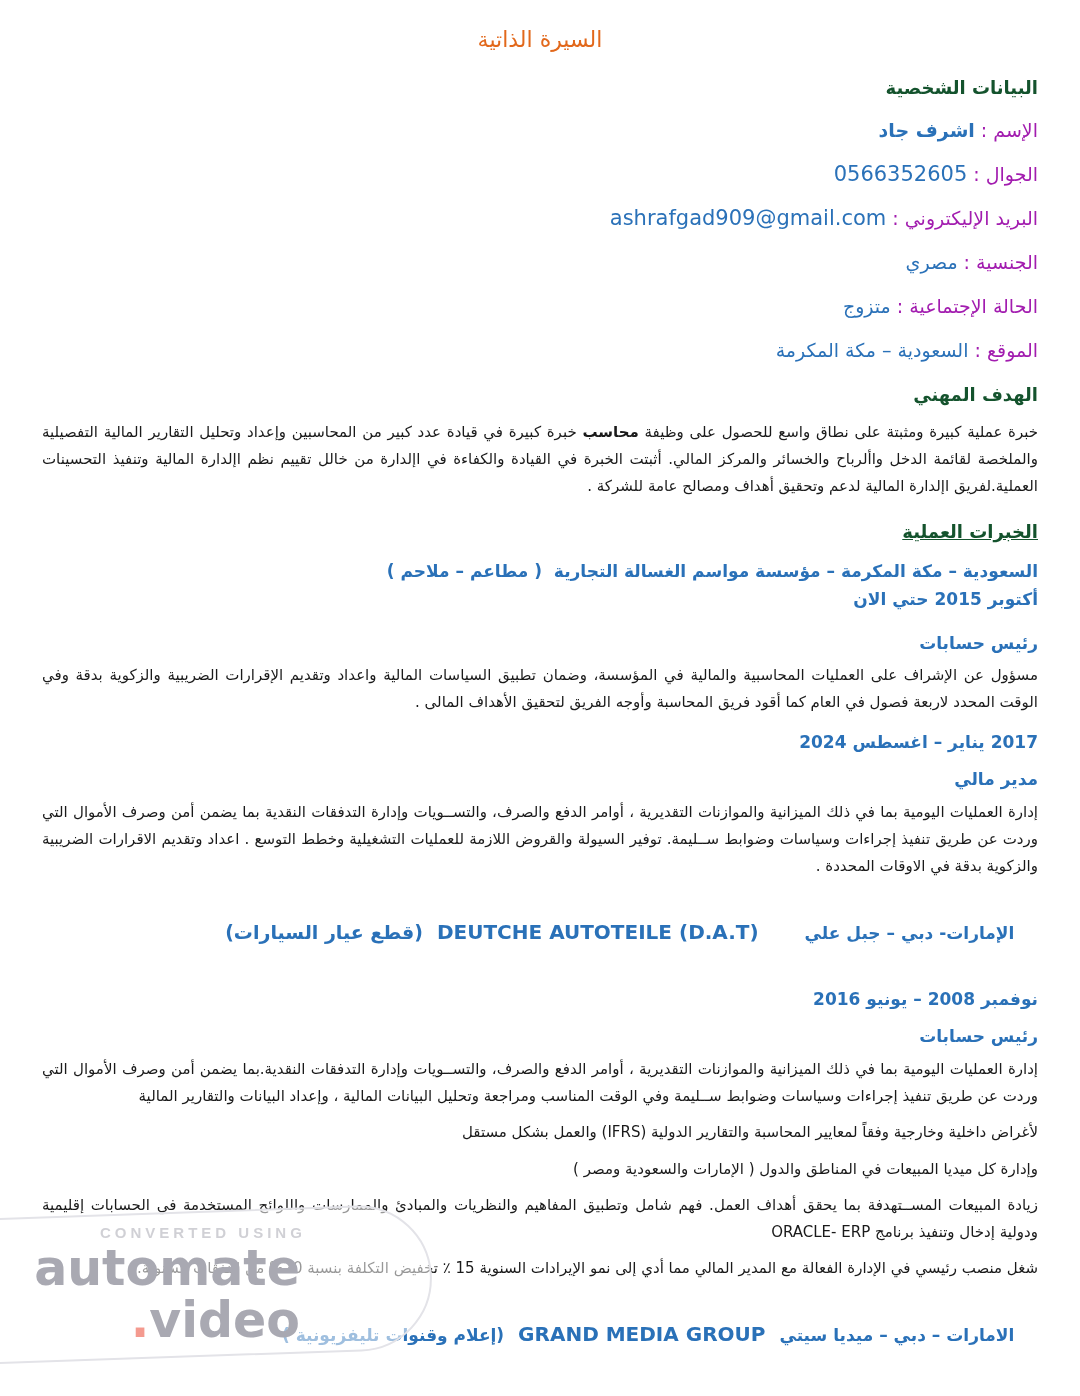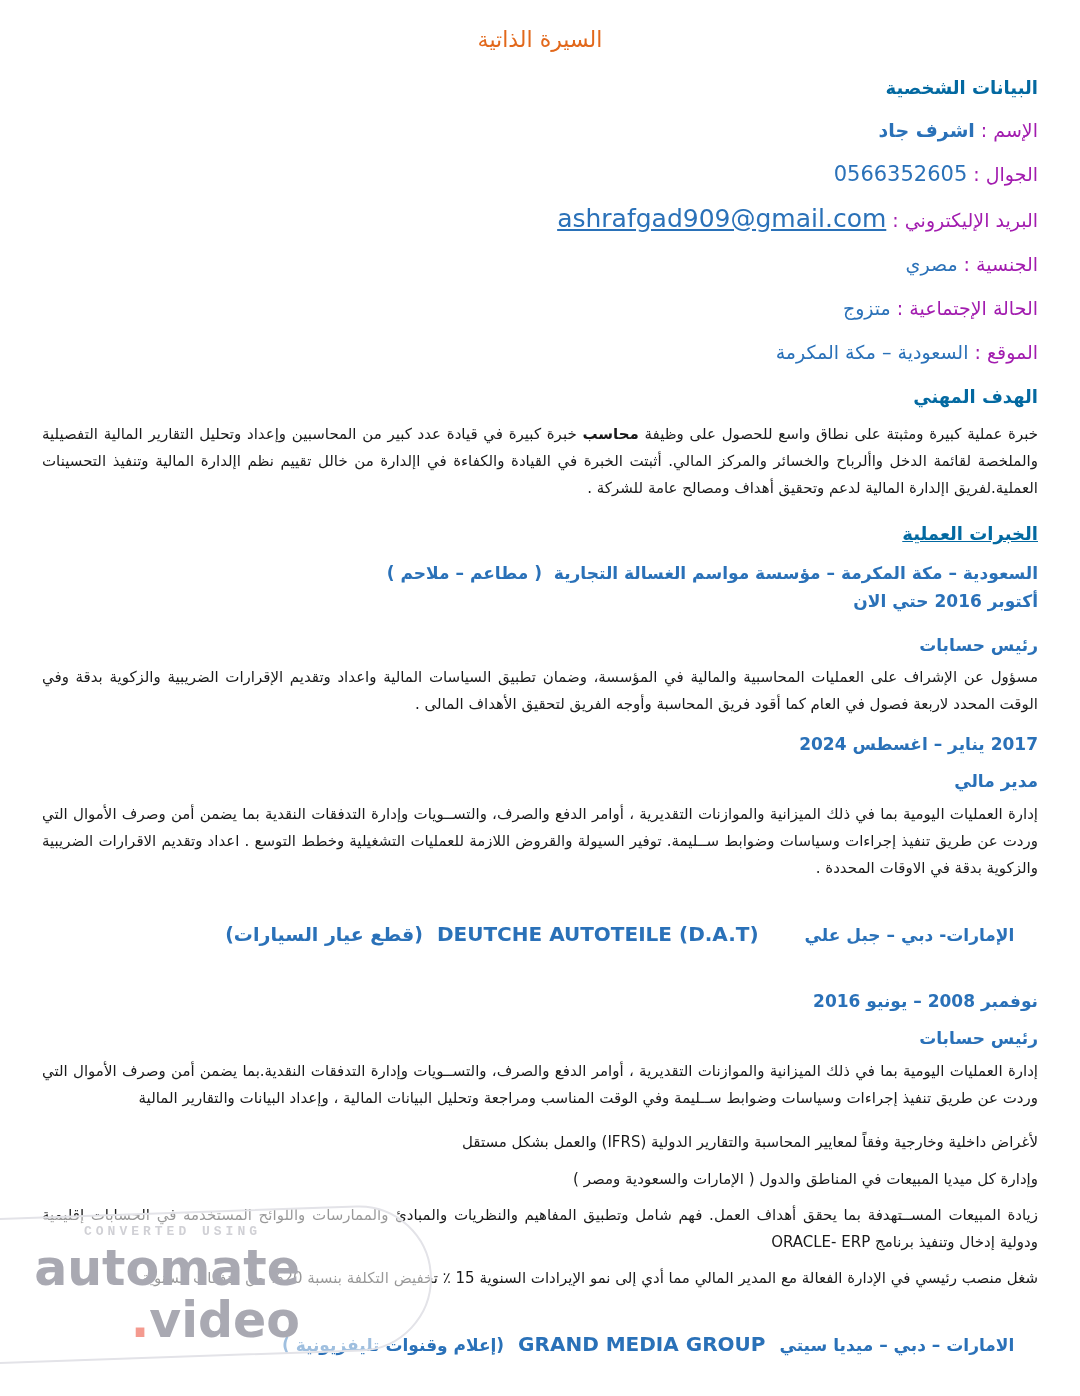--- a/index.html
+++ b/index.html
@@ -15,31 +15,31 @@
     padding:26px 42px 0 42px;
   }
   .doc-title {
     text-align:center;
     color:#e2681b;
     font-size:22px;
     line-height:27px;
     margin-bottom:23px;
   }
   .sec-head {
-    color:#0369a1;
+    color:#14532d;
     font-weight:bold;
     font-size:18px;
     line-height:23px;
   }
   .sec-head.u { text-decoration:underline; }
   .p-row { font-size:19px; line-height:25px; margin-top:19px; }
   .p-row .lbl { color:#a21caf; }
   .p-row .val { color:#2a71b8; }
   .p-row .val.b { font-weight:bold; }
-  .p-row .val.link { text-decoration:underline; font-size:25px; }
+  .p-row .val.link { font-size:21px; }
   .p-row .val.num { font-size:21px; }
   .para {
     font-size:15px;
     line-height:27px;
     text-align:justify;
     color:#1a1a1a;
   }
   .jobline {
     color:#2a71b8;
     font-weight:bold;
@@ -63,24 +63,24 @@
     left:-88px; top:1212px;
     width:520px; height:146px;
     border:2px solid #e3e3e8;
     background:rgba(255,255,255,0.55);
     border-radius:80px;
     transform:rotate(-2deg);
     z-index:5;
   }
   .wm-caption {
     position:absolute;
-    left:84px; top:1224px;
+    left:100px; top:1224px;
     direction:ltr;
-    font-family:Liberation Mono, monospace;
-    font-size:13px;
+    font-family:Liberation Sans, sans-serif;
+    font-size:15px;
     font-weight:600;
     letter-spacing:4px;
     color:rgba(170,170,178,0.55);
     z-index:6;
   }
   .wm-brand {
     position:absolute;
     left:0px; top:1243px;
     width:300px;
     direction:ltr;
@@ -124,35 +124,35 @@
   </div>
 
   <div class="sec-head" style="margin-top:20px;">الهدف المهني</div>
   <div class="para" style="margin-top:13px;">
     <span>خبرة عملية كبيرة ومثبتة على نطاق واسع للحصول على وظيفة </span><b>محاسب</b><span>  خبرة كبيرة في قيادة عدد كبير من المحاسبين وإعداد وتحليل التقارير المالية التفصيلية والملخصة لقائمة الدخل واألرباح والخسائر والمركز المالي. أثبتت الخبرة في القيادة والكفاءة في اإلدارة من خالل تقييم نظم اإلدارة المالية وتنفيذ التحسينات العملية.لفريق اإلدارة المالية لدعم وتحقيق أهداف ومصالح عامة للشركة .</span>
   </div>
 
   <div class="sec-head u" style="margin-top:20px;">الخبرات العملية</div>
 
   <div class="jobline" style="margin-top:14px;">السعودية – مكة المكرمة – مؤسسة مواسم الغسالة التجارية  ( مطاعم – ملاحم )</div>
-  <div class="jobline">أكتوبر 2016 حتي الان</div>
+  <div class="jobline">أكتوبر 2015 حتي الان</div>
   <div class="jobtitle" style="margin-top:19px;">رئيس حسابات</div>
   <div class="para" style="margin-top:8px;">مسؤول عن الإشراف على العمليات المحاسبية والمالية في المؤسسة، وضمان تطبيق السياسات المالية واعداد وتقديم الإقرارات الضريبية والزكوية بدقة وفي الوقت المحدد لاربعة فصول في العام كما أقود فريق المحاسبة وأوجه الفريق لتحقيق الأهداف المالى .</div>
 
   <div class="jobline" style="margin-top:12px;">2017 يناير – اغسطس 2024</div>
   <div class="jobtitle" style="margin-top:12px;">مدير مالي</div>
   <div class="para" style="margin-top:9px;">إدارة العمليات اليومية بما في ذلك الميزانية والموازنات التقديرية ، أوامر الدفع والصرف، والتســويات وإدارة التدفقات النقدية بما يضمن أمن وصرف الأموال التي وردت عن طريق تنفيذ إجراءات وسياسات وضوابط ســليمة. توفير السيولة والقروض اللازمة للعمليات التشغيلية وخطط التوسع . اعداد وتقديم الاقرارات الضريبية والزكوية بدقة في الاوقات المحددة .</div>
 
   <div class="jobline" style="margin-top:10px;">
     <span>الإمارات- دبي – جبل علي</span><span class="gap-lg"></span><span class="latin-big">DEUTCHE AUTOTEILE (D.A.T)</span><span class="gap-md"></span><span class="note-big">(قطع عيار السيارات)</span>
   </div>
   <div class="jobline" style="margin-top:10px;">نوفمبر 2008 – يونيو 2016</div>
   <div class="jobtitle" style="margin-top:12px;">رئيس حسابات</div>
   <div class="para" style="margin-top:9px;">إدارة العمليات اليومية بما في ذلك الميزانية والموازنات التقديرية ، أوامر الدفع والصرف، والتســويات وإدارة التدفقات النقدية.بما يضمن أمن وصرف الأموال التي وردت عن طريق تنفيذ إجراءات وسياسات وضوابط ســليمة وفي الوقت المناسب ومراجعة وتحليل البيانات المالية ، وإعداد البيانات والتقارير المالية</div>
-  <div class="para" style="margin-top:17px;">لأغراض داخلية وخارجية وفقاً لمعايير المحاسبة والتقارير الدولية (IFRS) والعمل بشكل مستقل</div>
+  <div class="para" style="margin-top:9px;">لأغراض داخلية وخارجية وفقاً لمعايير المحاسبة والتقارير الدولية (IFRS) والعمل بشكل مستقل</div>
   <div class="para" style="margin-top:10px;">وإدارة كل ميديا المبيعات في المناطق والدول ( الإمارات والسعودية ومصر )</div>
   <div class="para" style="margin-top:9px;">زيادة المبيعات المســتهدفة بما يحقق أهداف العمل. فهم شامل وتطبيق المفاهيم والنظريات والمبادئ والممارسات واللوائح المستخدمة في الحسابات إقليمية ودولية إدخال وتنفيذ برنامج  ORACLE- ERP</div>
   <div class="para" style="margin-top:9px;">شغل منصب رئيسي في الإدارة الفعالة مع المدير المالي مما أدي إلى نمو الإيرادات السنوية 15 ٪ تخفيض التكلفة بنسبة 20% من النفقات السنوية.</div>
 
   <div class="jobline" style="margin-top:10px;">
     <span>الامارات – دبي – ميديا سيتي</span><span class="gap-md"></span><span class="latin-big">GRAND MEDIA GROUP</span><span class="gap-md"></span><span>(إعلام وقنوات تليفزيونية )</span>
   </div>
 
   <div class="wm-caption">CONVERTED USING</div>
   <div class="wm-pill"></div>

